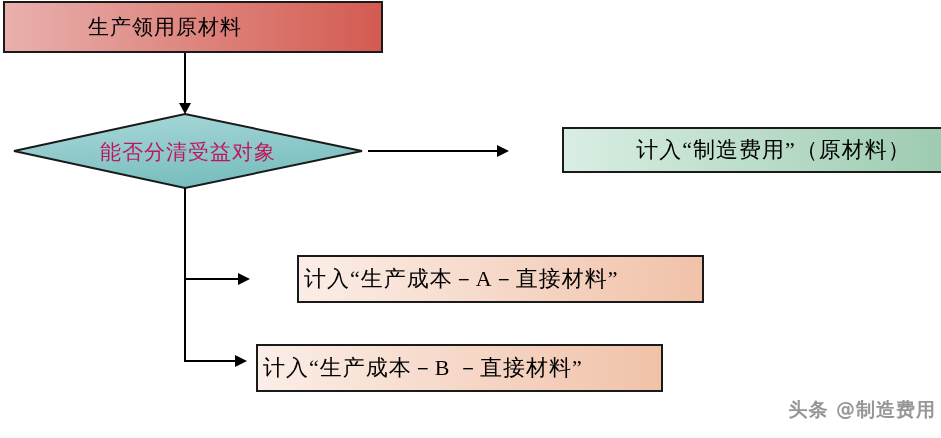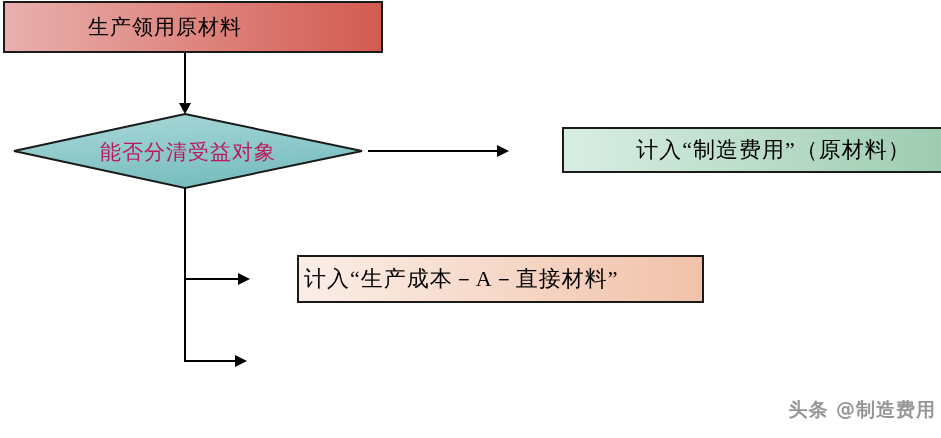--- a/index.html
+++ b/index.html
@@ -129,16 +129,19 @@
   <div class="decision-label">能否分清受益对象</div>
 
   <div class="node node-overhead">
     <span>计入“制造费用”（原材料）</span>
   </div>
 
   <div class="node node-cost node-cost-a">
     <span>计入“生产成本－A－直接材料”</span>
   </div>
 
+  <div class="node node-cost node-cost-b">
+    <span>计入“生产成本－B －直接材料”</span>
+  </div>
 
   <div class="watermark">头条 @制造费用</div>
 
 </div>
 
 </body></html>

